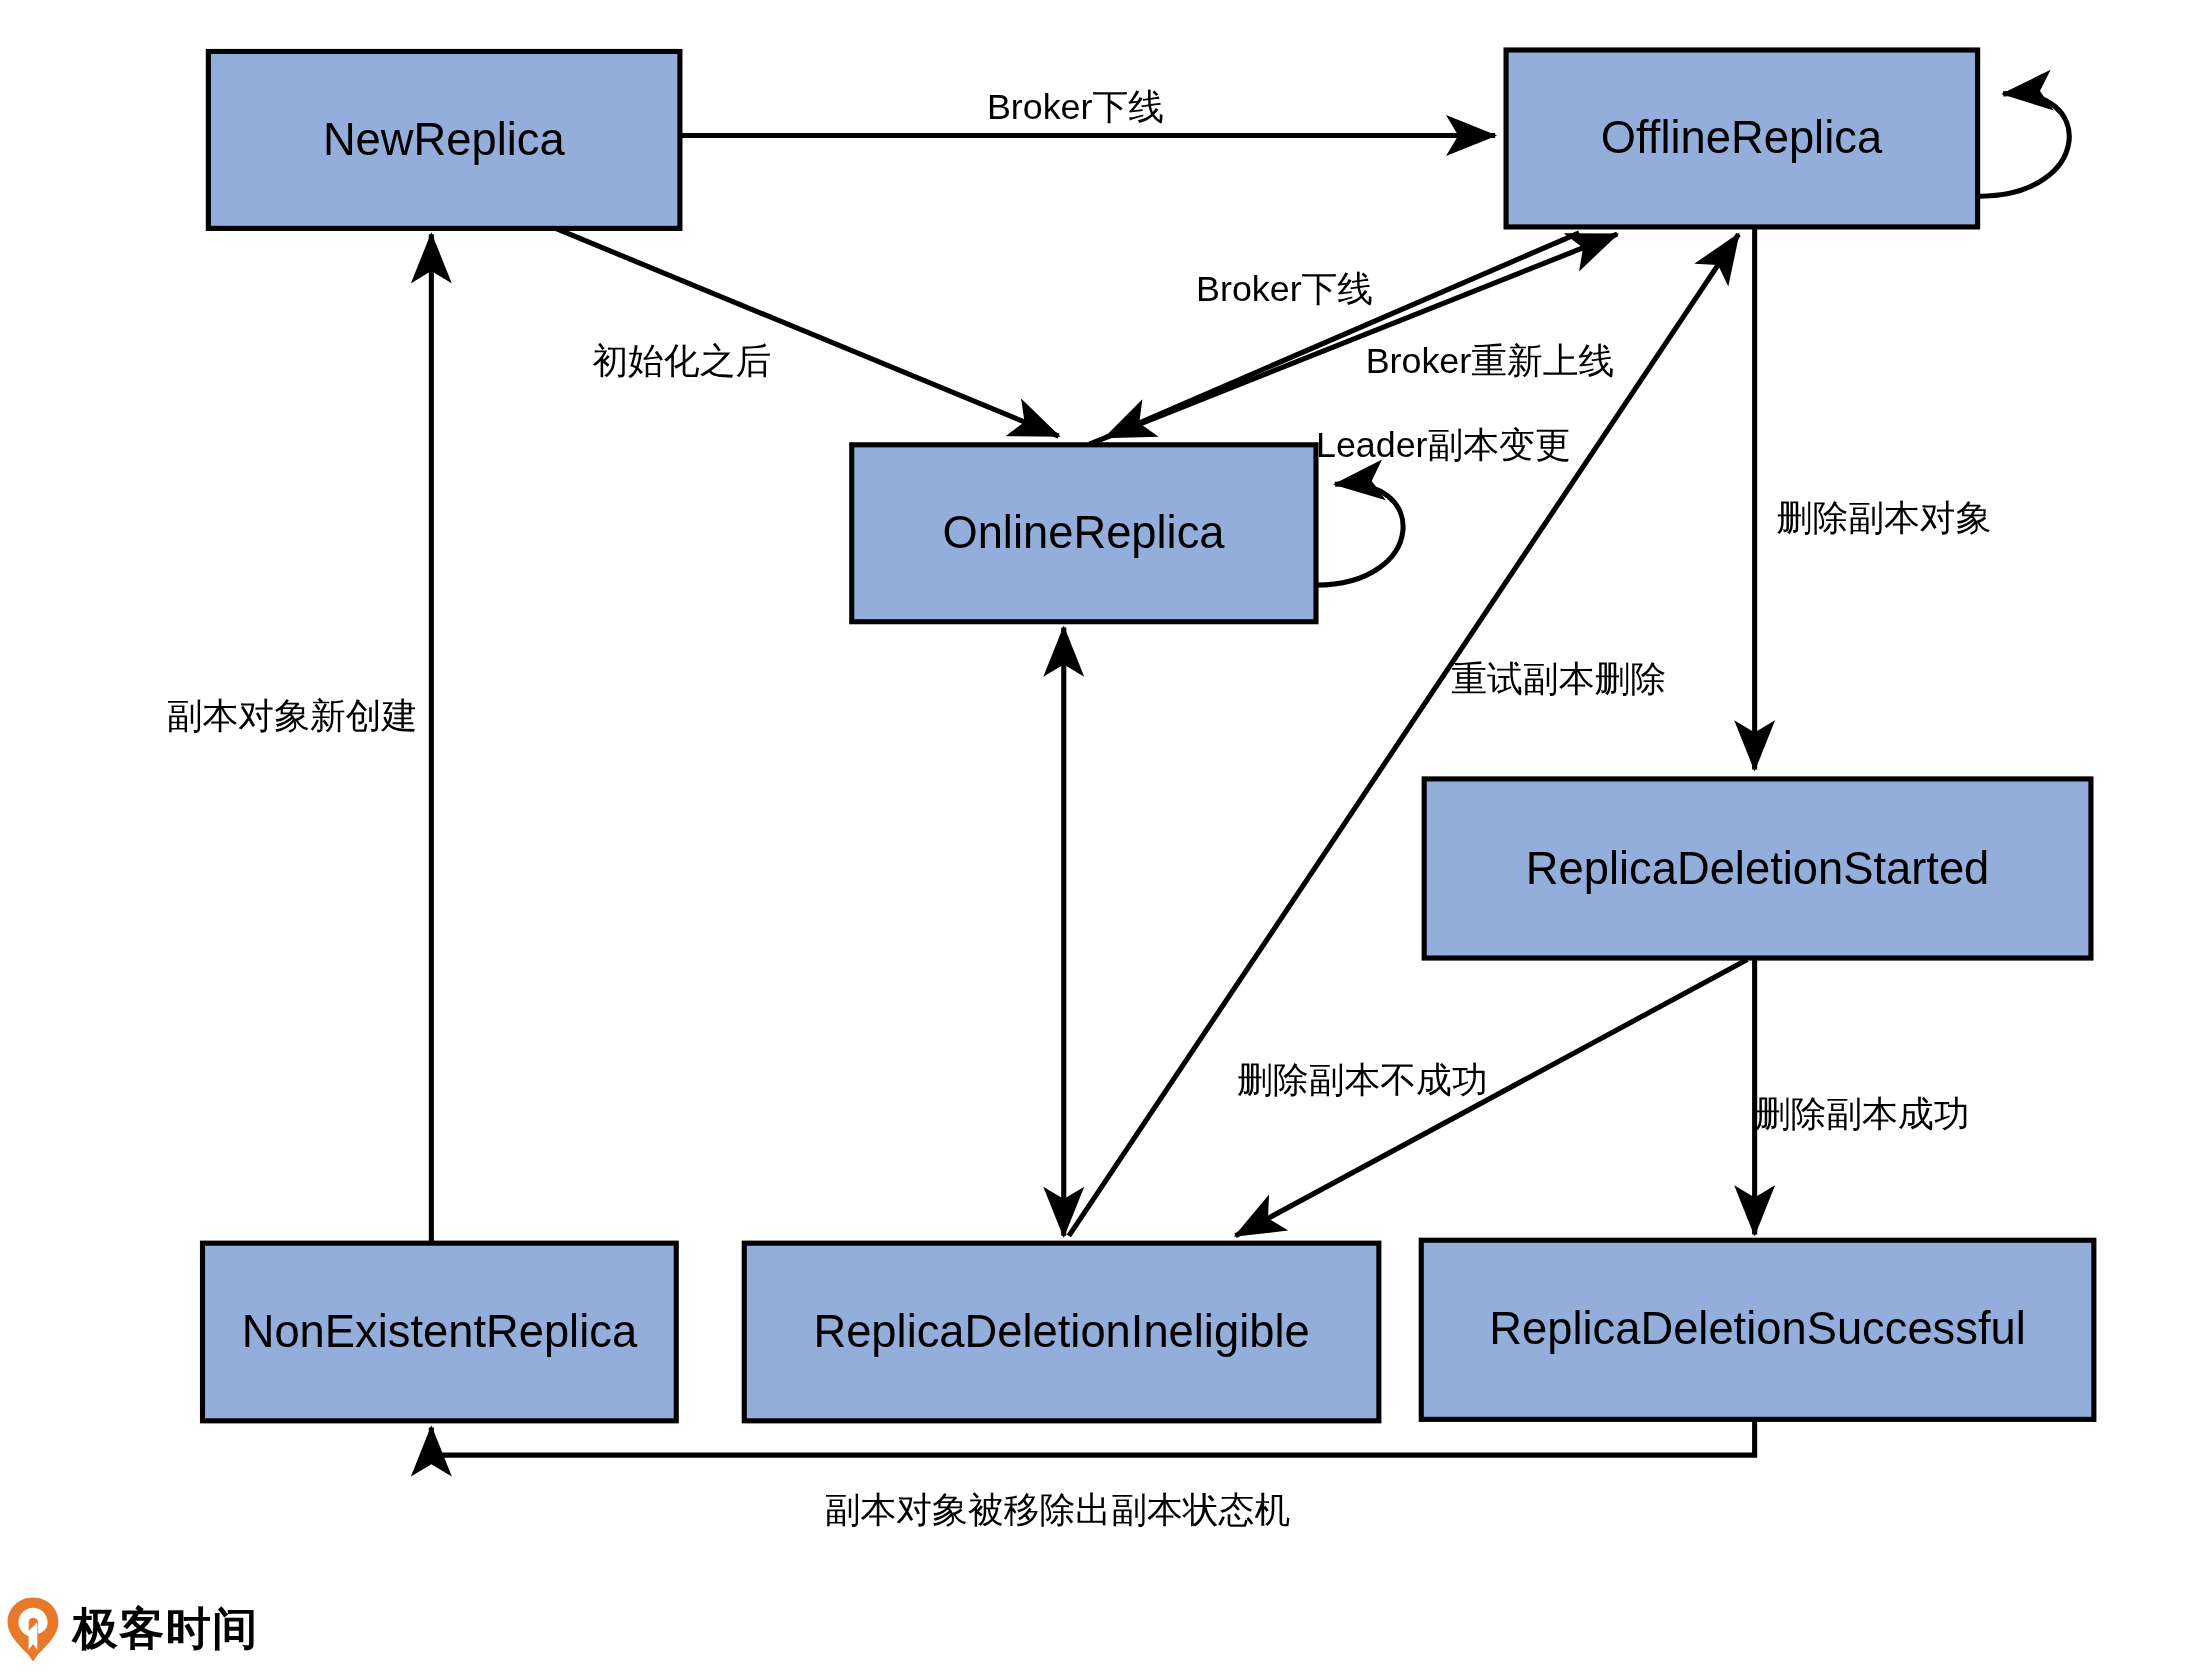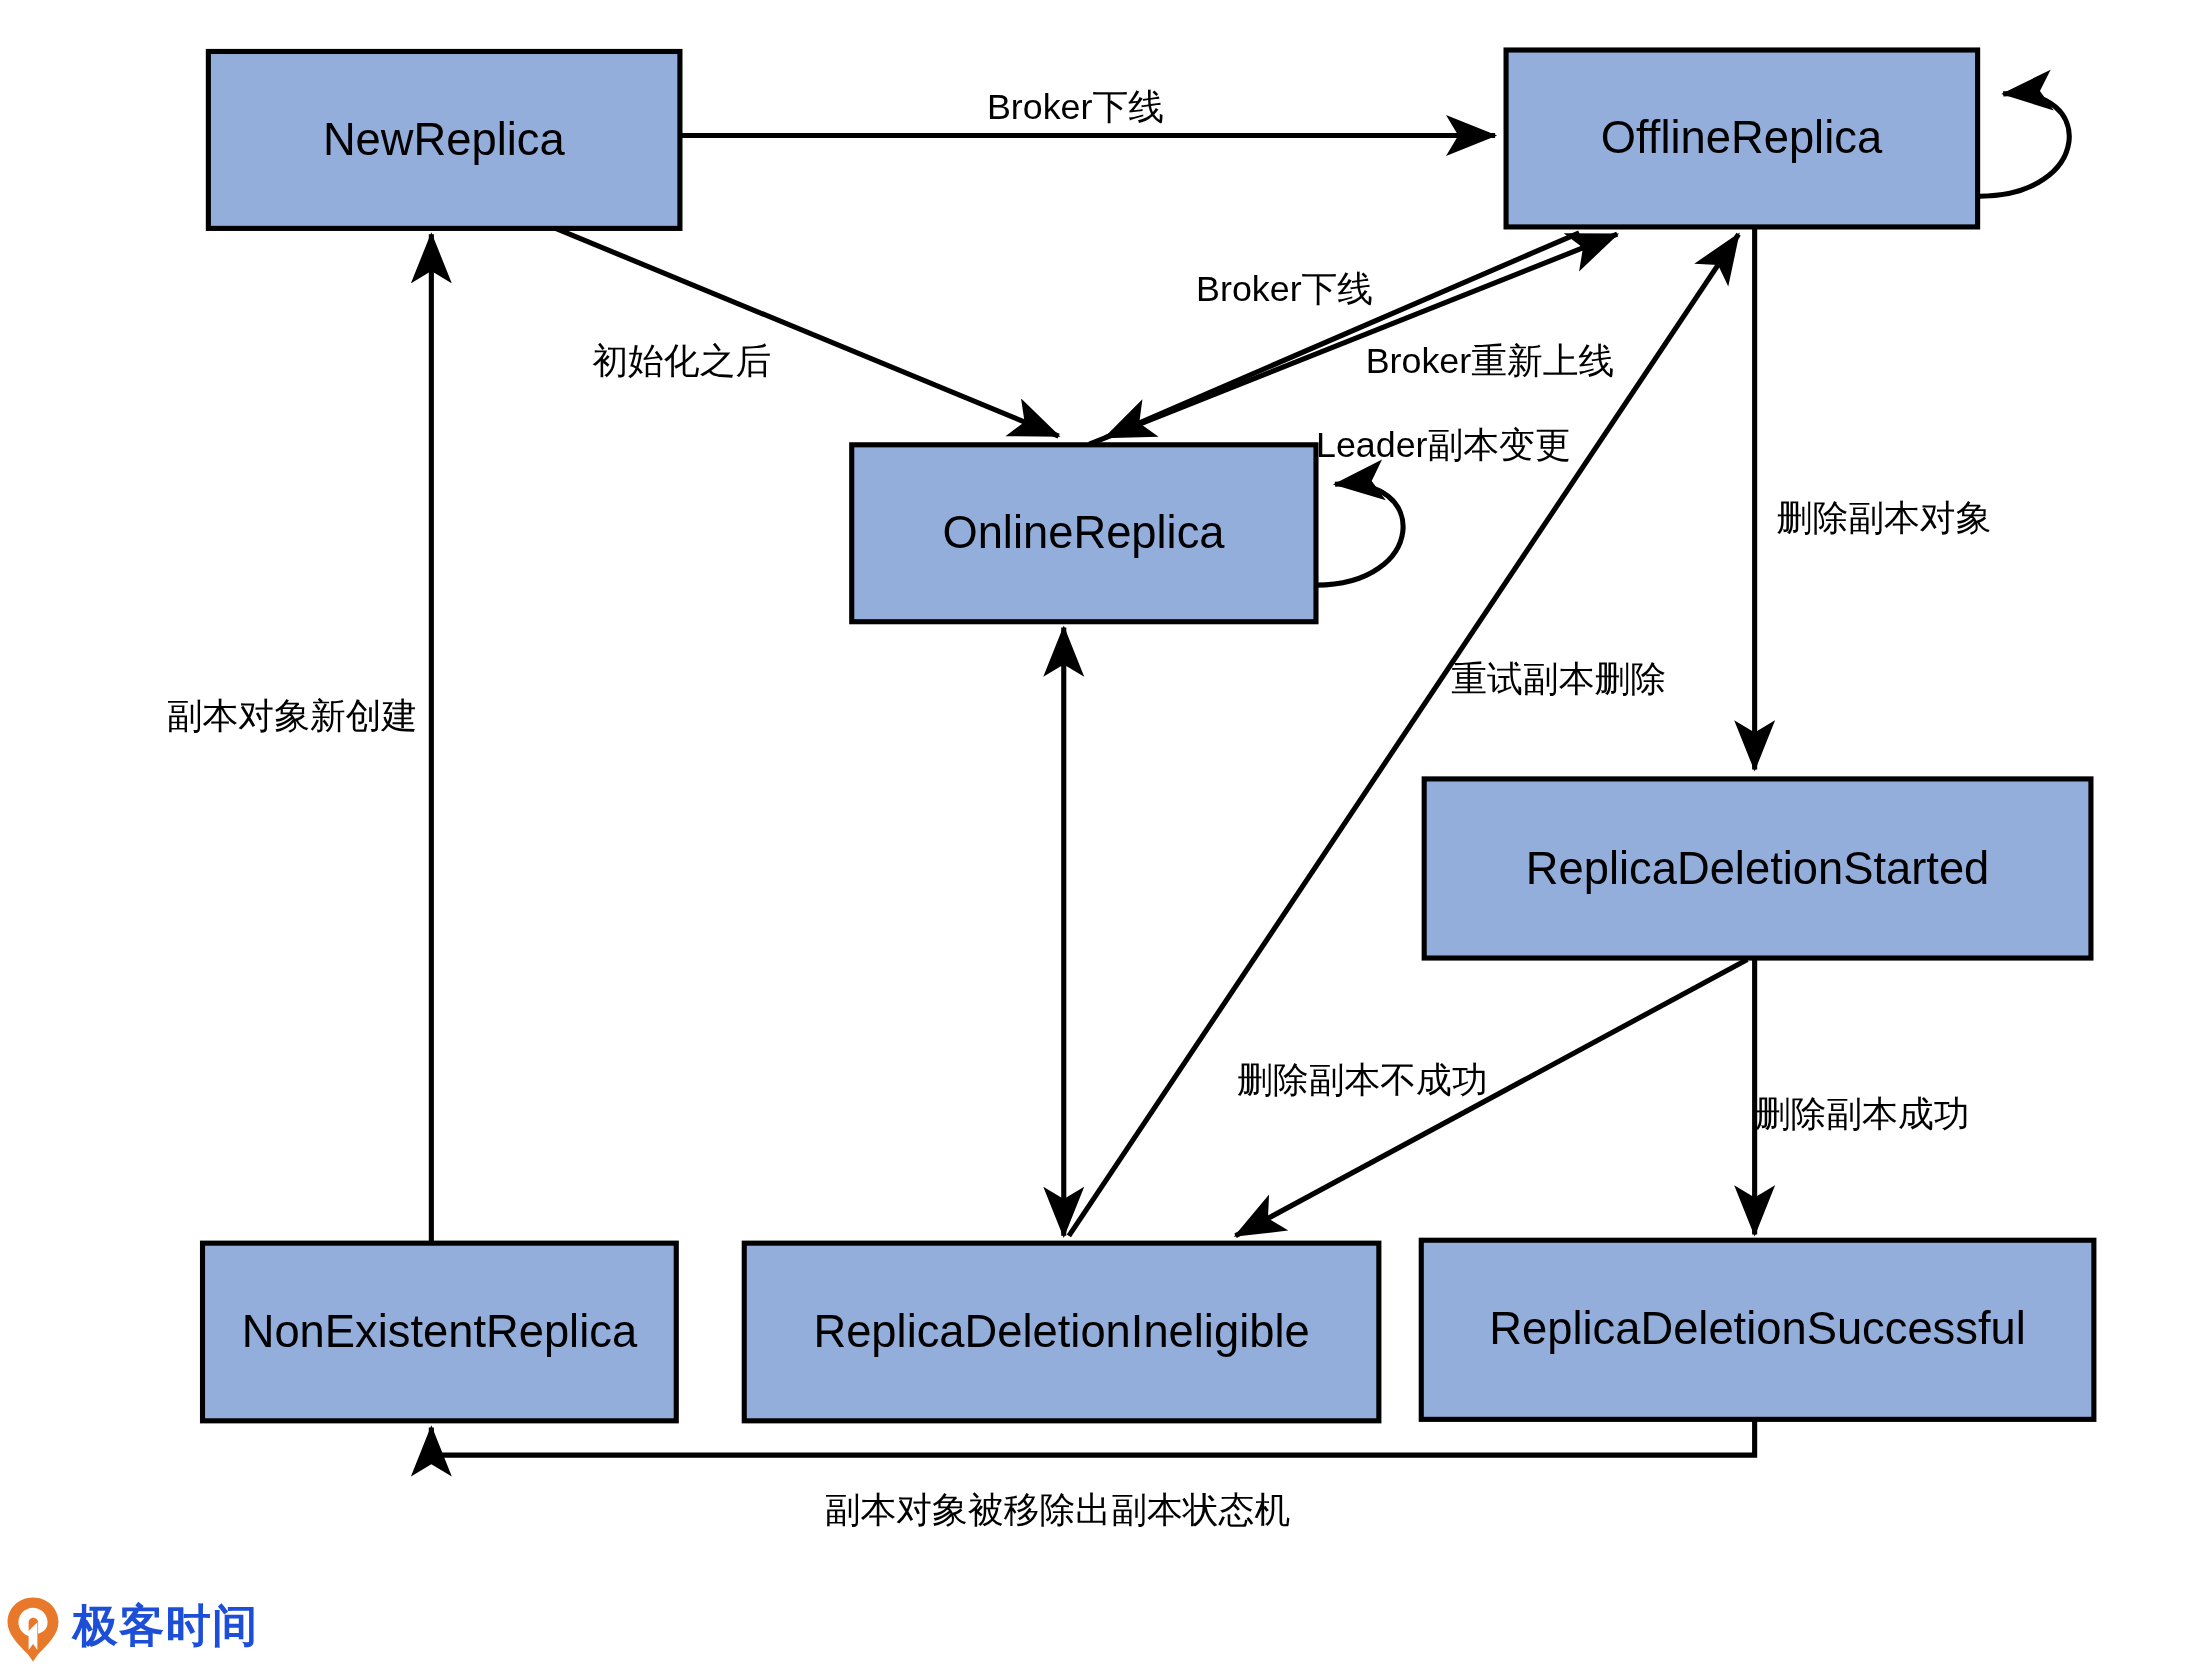--- a/index.html
+++ b/index.html
@@ -8,22 +8,22 @@
   #diagram-root{position:absolute;inset:0;width:2205px;height:1261px;padding-left:37px;}
   svg#diagram{position:absolute;top:0;left:0;width:2205px;height:1677px;display:block;}
   .node-rect{fill:#94AEDB;stroke:#000000;stroke-width:7;}
   .node-label{font-family:"Liberation Sans","DejaVu Sans",sans-serif;
               font-size:62px;fill:#000000;text-anchor:middle;dominant-baseline:middle;}
   .edge{stroke:#000000;stroke-width:7;fill:none;}
   .edge-label{font-family:"Liberation Sans","DejaVu Sans",sans-serif;
               font-size:49px;fill:#000000;}
   .logo-wrap{position:absolute;left:5.8px;top:1596px;display:flex;align-items:center;gap:13px;}
   .logo-mark{width:54px;height:67px;position:relative;}
-  .logo-text{font-family:Liberation Mono, monospace;
-             font-size:45px;font-weight:bold;color:#1d4ed8;letter-spacing:1.5px;line-height:1;}
+  .logo-text{font-family:Liberation Serif, serif;
+             font-size:45px;font-weight:bold;color:#000000;letter-spacing:1.5px;line-height:1;}
 </style>
 </head>
 <body>
 
 <div id="diagram-root">
 
   <svg id="diagram" viewBox="0 0 3016 2293">
     <defs>
       <marker id="arrowhead" markerWidth="12" markerHeight="12" refX="9.6" refY="4" orient="auto" markerUnits="strokeWidth">
         <path d="M0,0 L10,4 L0,8 L2.4,4 Z" fill="#000000"></path>

